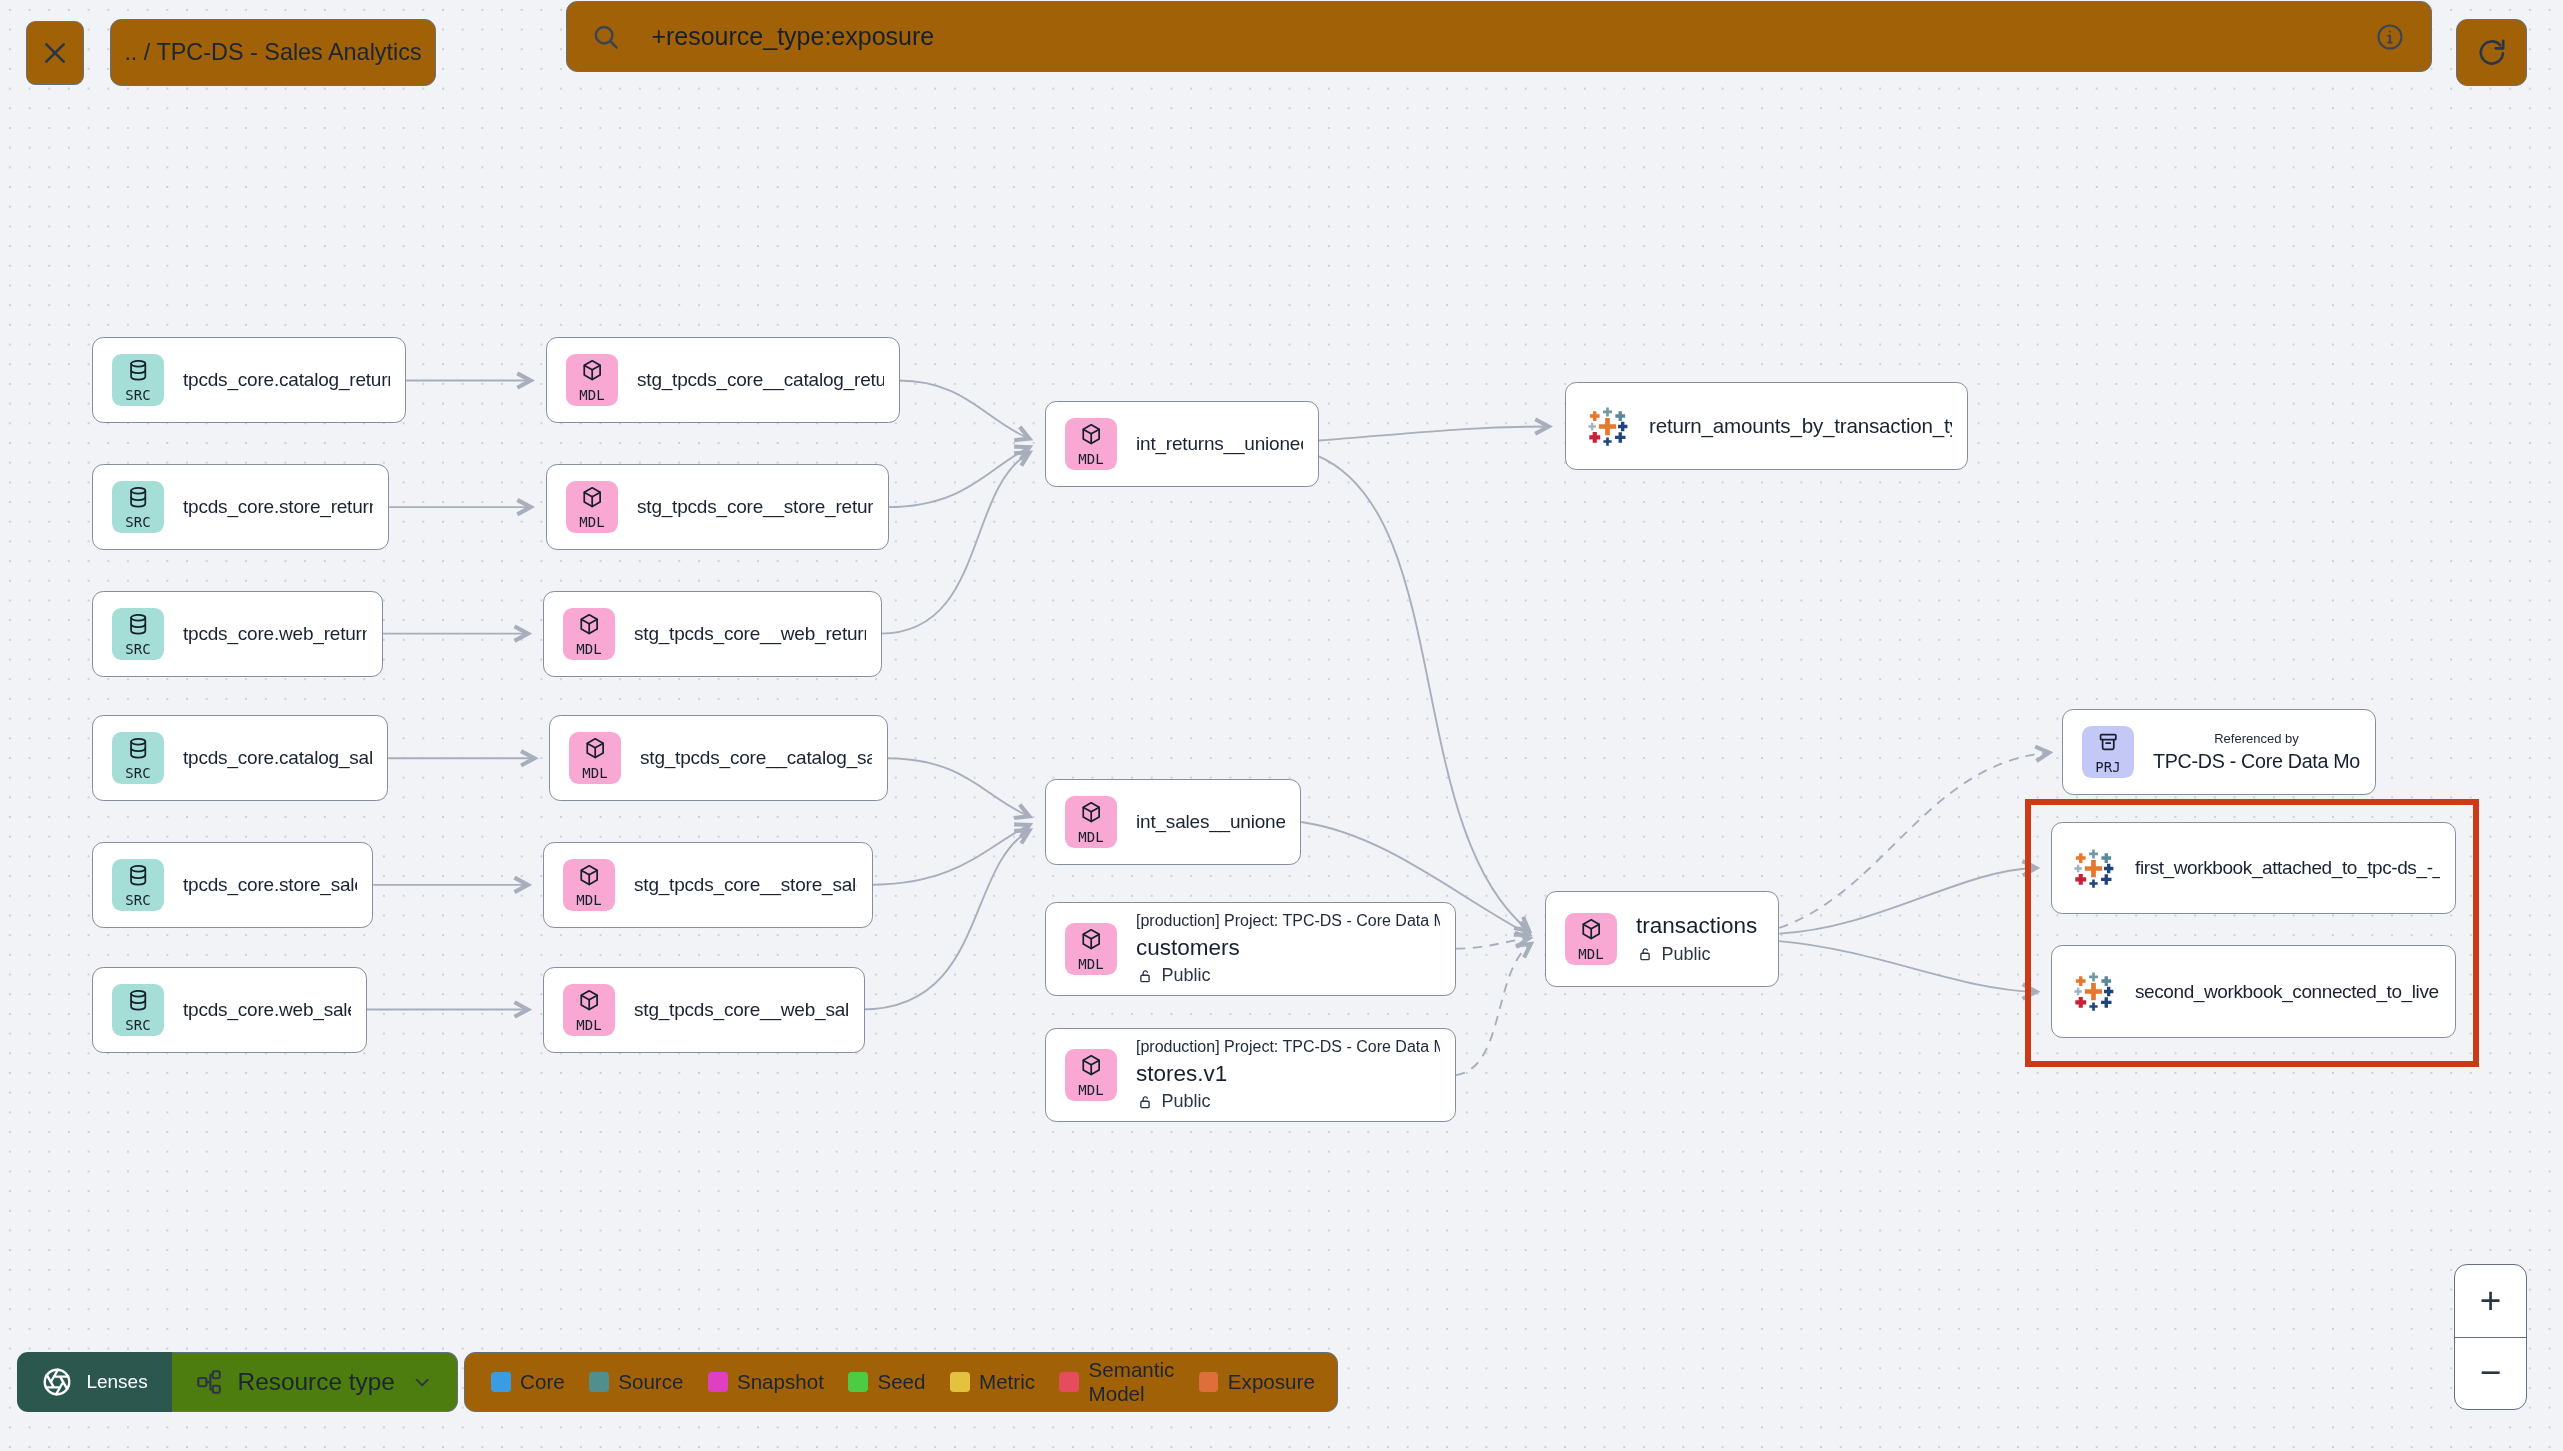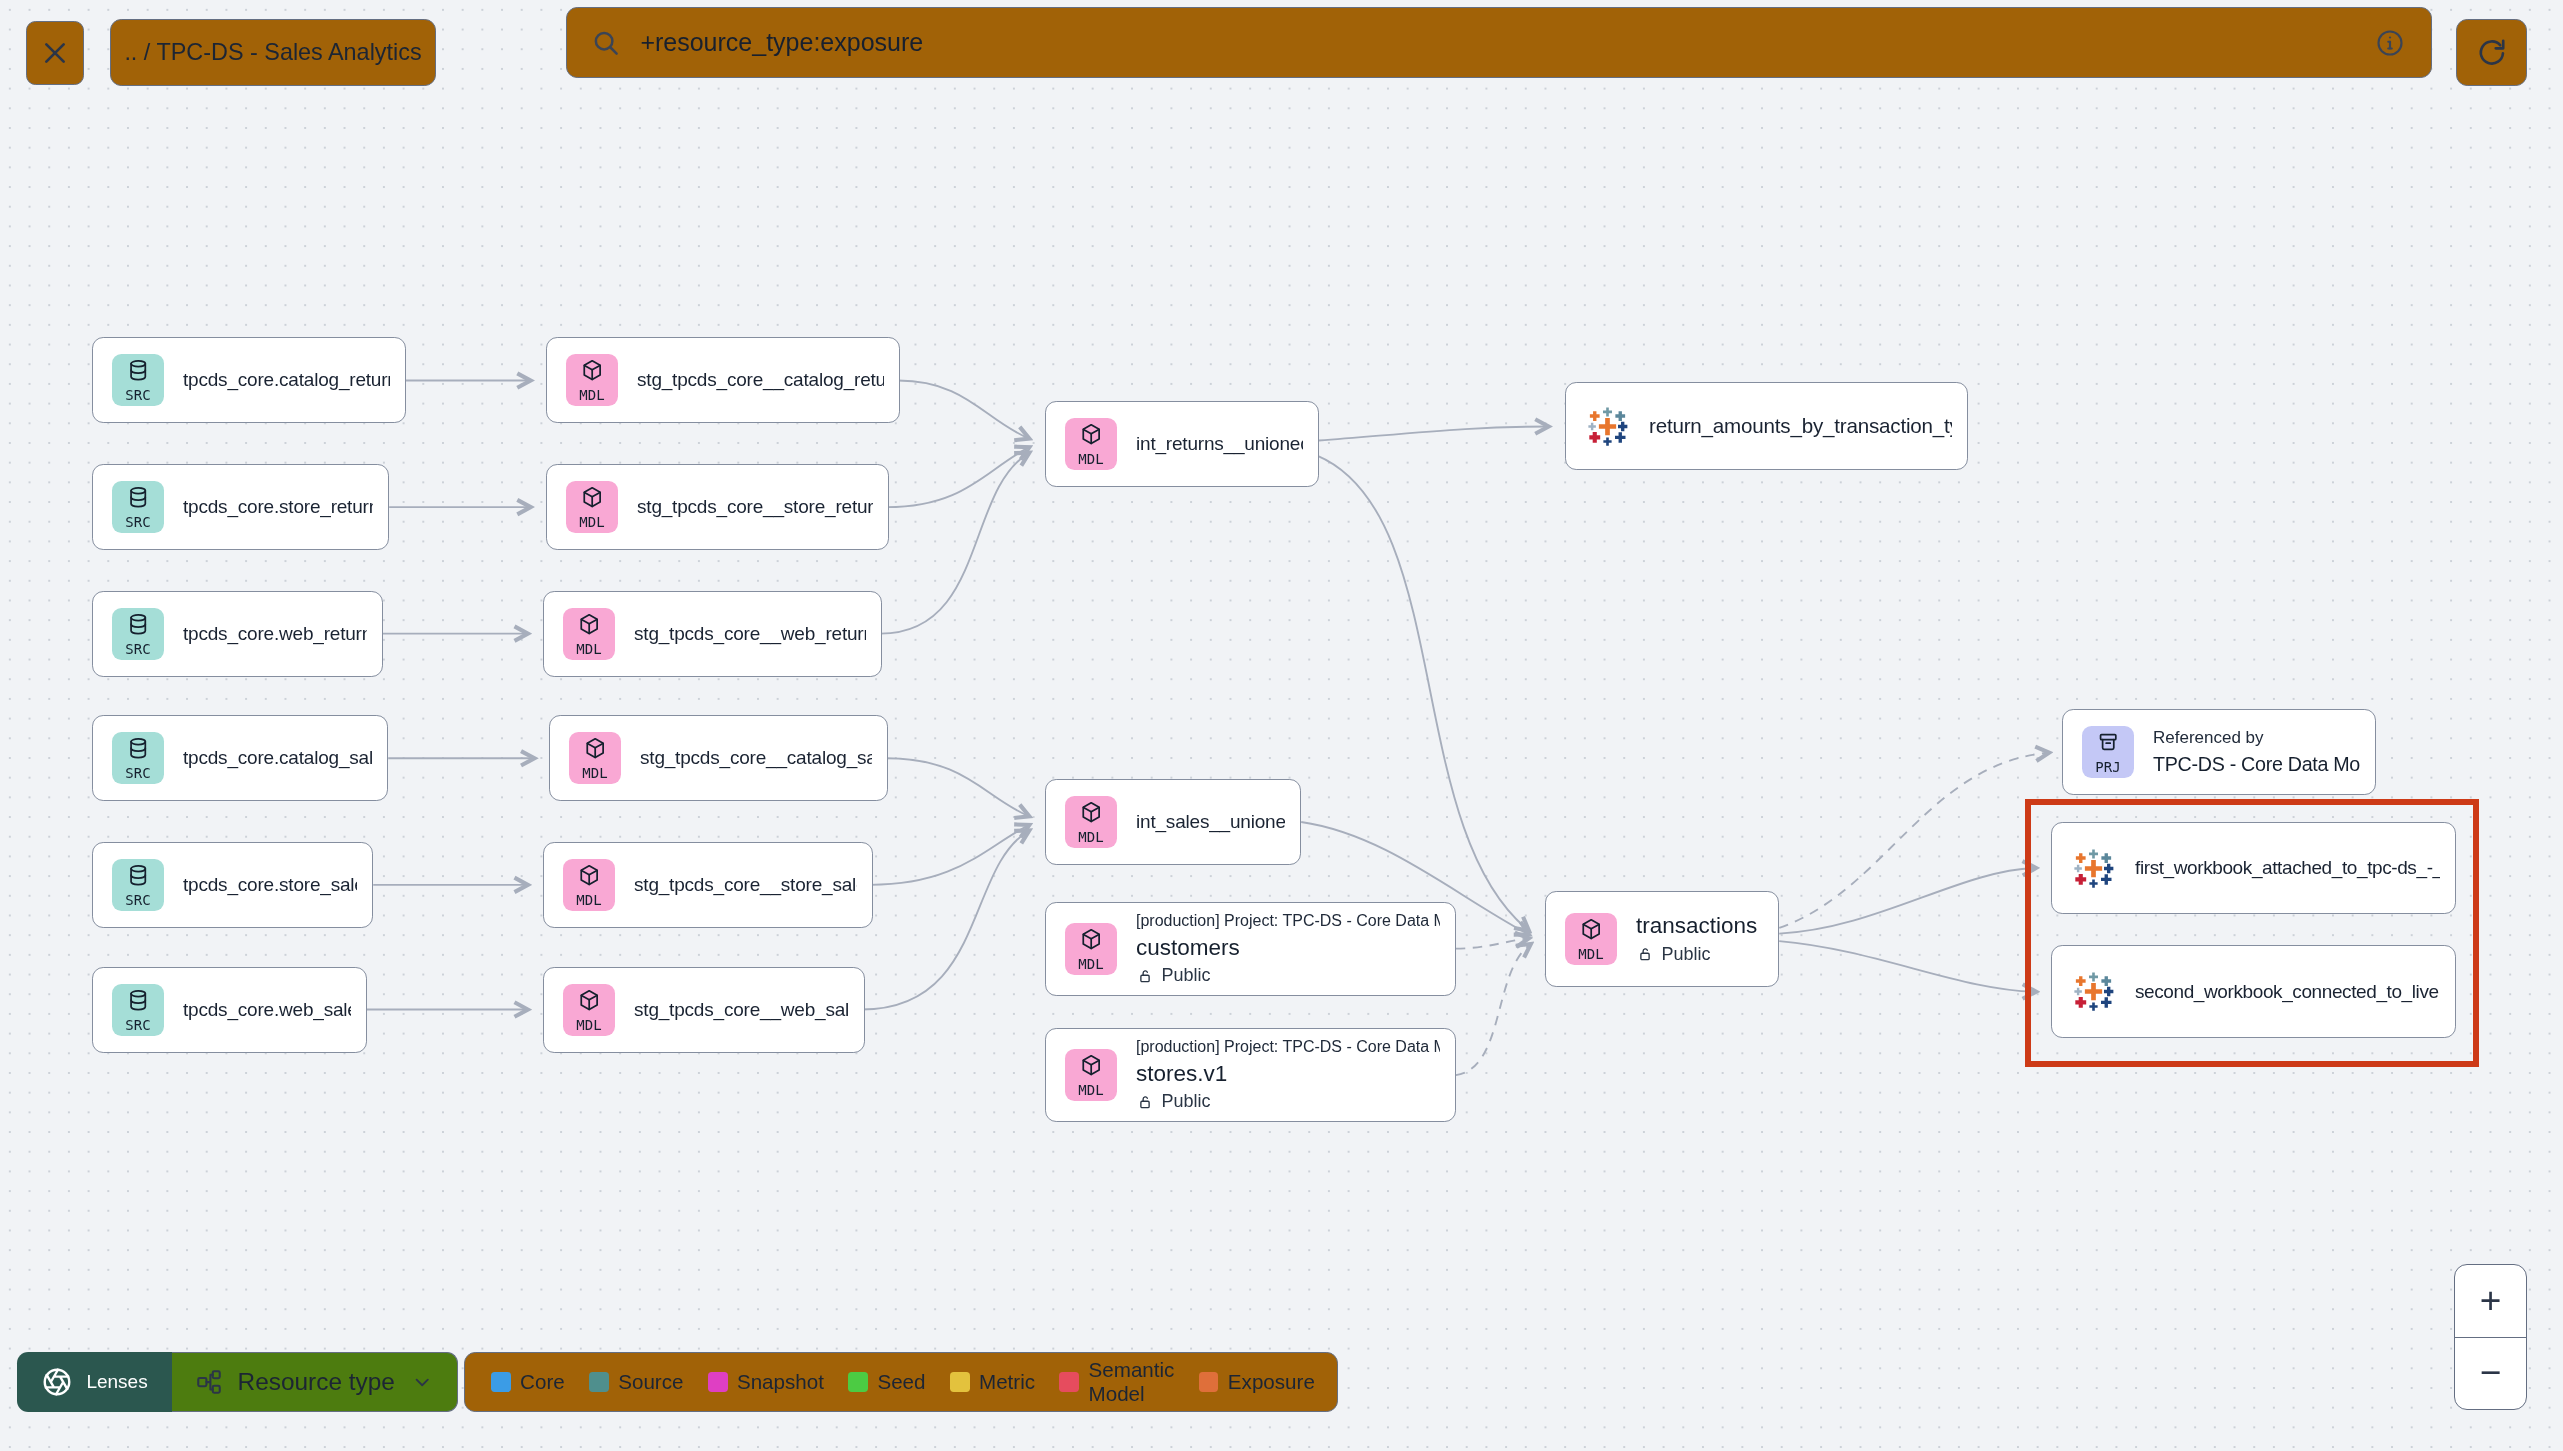--- a/index.html
+++ b/index.html
@@ -11,21 +11,21 @@
     font-family:"Liberation Sans",sans-serif;
     color:#1d2736;
   }
   .panel{
     position:absolute;background:#a16207;border:1.9px solid #646e82;border-radius:11.2px;
     box-sizing:border-box;display:flex;align-items:center;
   }
   .iconbtn{justify-content:center;cursor:pointer;}
   .iconbtn svg{width:32px;height:32px;stroke:#2b3547;fill:none;stroke-width:2;stroke-linecap:round;stroke-linejoin:round;}
   #breadcrumb-box{left:110px;top:19px;width:326px;height:67px;justify-content:center;font-size:23.4px;color:#1c2534;}
-  #search-box{left:566px;top:7px;width:1866px;height:71px;padding:0 24.4px;gap:17px;}
+  #search-box{left:566px;top:1px;width:1866px;height:71px;padding:0 24.4px;gap:28px;}
   #search-box svg{width:30px;height:30px;stroke:#3a4456;fill:none;stroke-width:2;stroke-linecap:round;}
   #search-input{flex:1;border:none;outline:none;background:transparent;font-family:"Liberation Sans",sans-serif;font-size:25px;color:#18202e;}
   #info-icon{position:absolute;right:26px;top:50%;transform:translateY(-50%);}
   #close-button{left:26px;top:20.6px;width:58px;height:64px;border-radius:9.4px;}
   #refresh-button{left:2456px;top:19px;width:71px;height:67px;}
 
   
   #edges{position:absolute;left:0;top:0;width:2563px;height:1451px;pointer-events:none;}
   #edges path{fill:none;stroke:#a7aebc;stroke-width:2;}
   #edges path.dash{stroke-dasharray:10 8;}
@@ -367,21 +367,21 @@
   </div>
 
   <div class="node" style="left:2062px;top:709px;width:314px;height:86px;">
     <div class="badge b-prj">
         <svg viewBox="0 0 26 26" width="24.4" height="24.4">
           <use href="#i-prj"></use>
         </svg>
         <span class="tag">PRJ</span>
       </div>
     <div class="col">
-      <span class="cap" style="font-size:17px;">Referenced by</span>
+      <span class="cap" style="font-size:13px;text-align:center;">Referenced by</span>
       <span class="name" style="font-size:19.7px;letter-spacing:-0.3px;">TPC-DS - Core Data Models</span>
     </div>
   </div>
 
   <div class="node wb" style="left:2051px;top:822px;width:405px;height:92px;">
     <svg class="tableau" viewBox="0 0 48 48" width="45" height="45">
         <use href="#i-tableau"></use>
       </svg>
     <div class="nlabel">first_workbook_attached_to_tpc-ds_-_…</div>
   </div>

